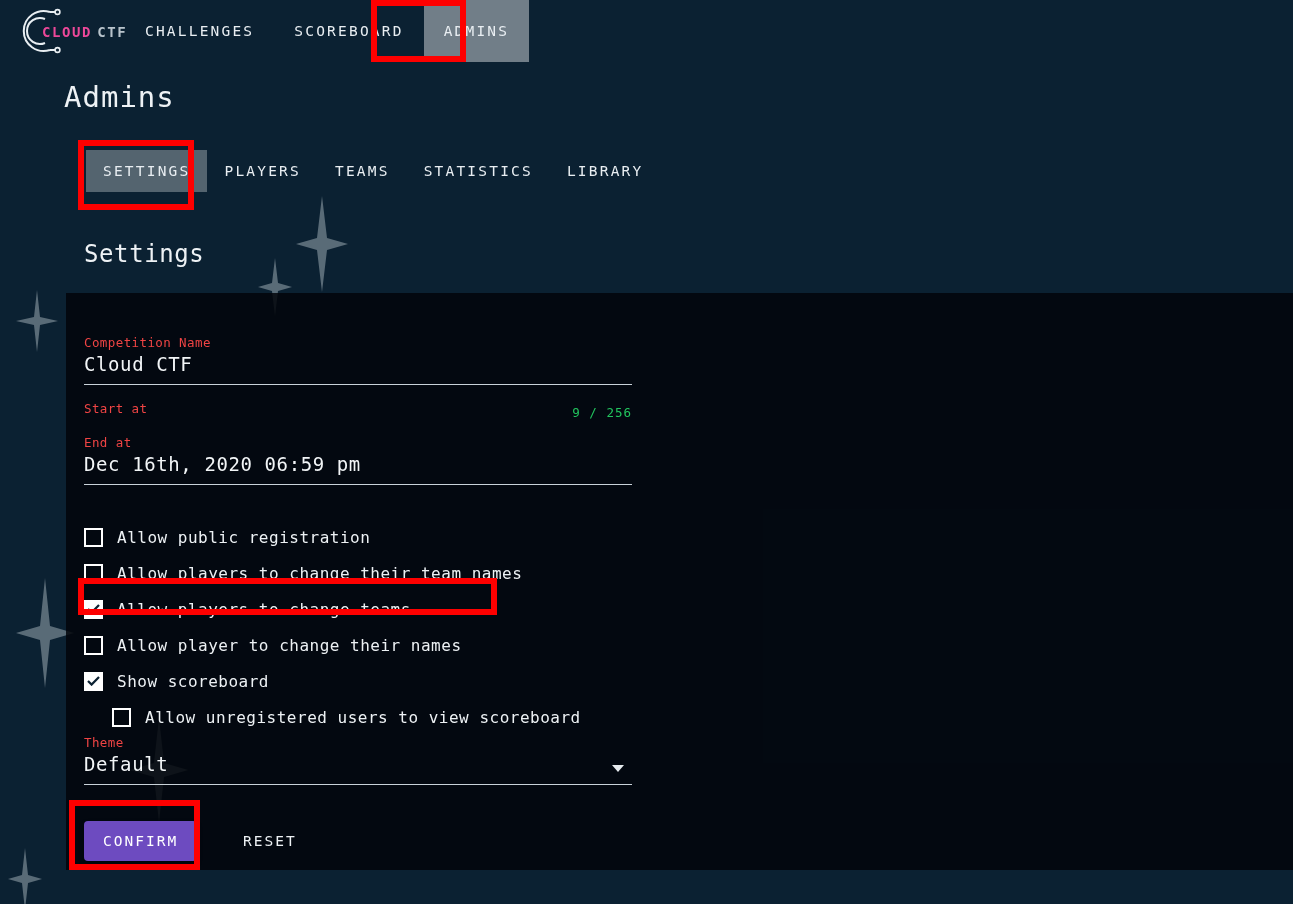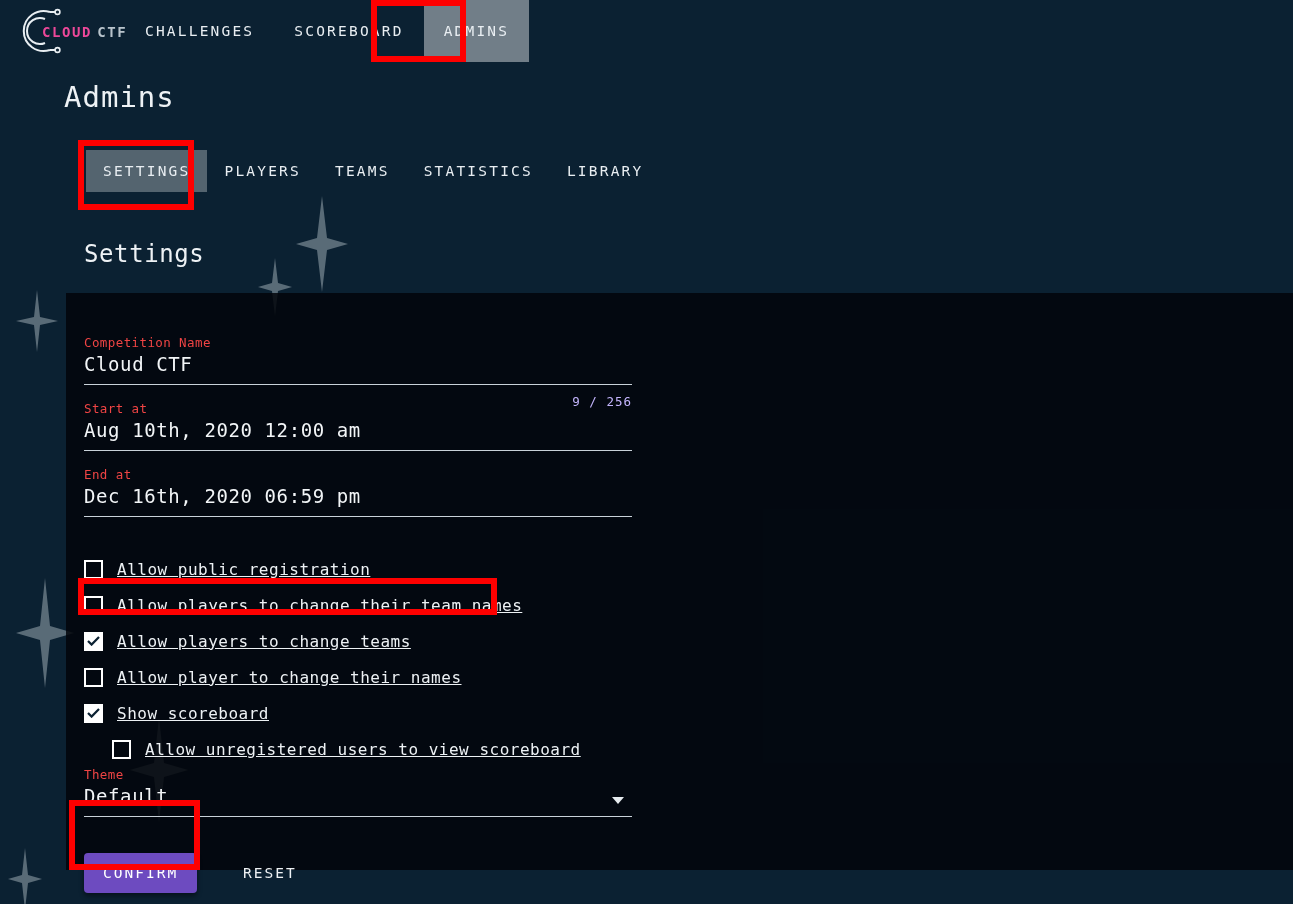--- a/index.html
+++ b/index.html
@@ -167,22 +167,22 @@
   .field-value {
     color: #f2f5f7;
     font-size: 19px;
     letter-spacing: .6px;
     padding-bottom: 9px;
     border-bottom: 1.5px solid #c9d2d9;
     cursor: text;
   }
   .counter {
     position: absolute;
-    right: 0; top: 9px;
-    color: #c4b5fd;
+    right: 0; top: 20px;
+    color: #22c55e;
     font-size: 12.5px;
     letter-spacing: 1px;
   }
 
   .checks { margin-top: 34px; }
   .check-row {
     display: flex;
     align-items: center;
     height: 36px;
     cursor: pointer;
@@ -196,21 +196,20 @@
     flex: none;
     margin-right: 14px;
   }
   .cbox.checked { background: #ffffff; }
   .cbox .tick { display: none; }
   .cbox.checked .tick { display: block; }
   .check-label {
     color: #edf1f4;
     font-size: 16px;
     letter-spacing: .5px;
-    text-decoration: underline;
   }
 
   .theme-field { position: relative; width: 548px; }
   .theme-arrow {
     position: absolute;
     right: 8px; bottom: 13px;
     width: 0; height: 0;
     border-left: 6px solid transparent;
     border-right: 6px solid transparent;
     border-top: 7px solid #e6ebef;
@@ -325,21 +324,20 @@
   <div class="card">
 
     <div class="field">
       <div class="field-label">Competition Name</div>
       <div class="field-value">Cloud CTF</div>
     </div>
 
     <div class="field">
       <div class="counter">9 / 256</div>
       <div class="field-label">Start at</div>
-      <div class="field-value">Aug 10th, 2020 12:00 am</div>
     </div>
 
     <div class="field">
       <div class="field-label">End at</div>
       <div class="field-value">Dec 16th, 2020 06:59 pm</div>
     </div>
 
     <div class="checks">
       <div class="check-row">
         <span class="cbox">

